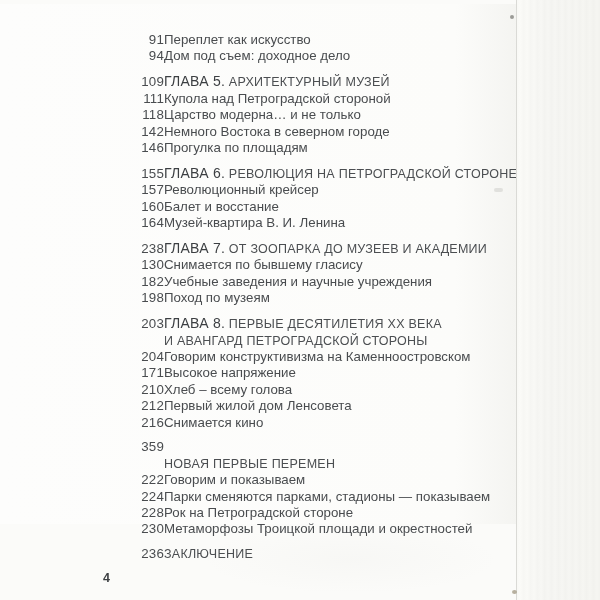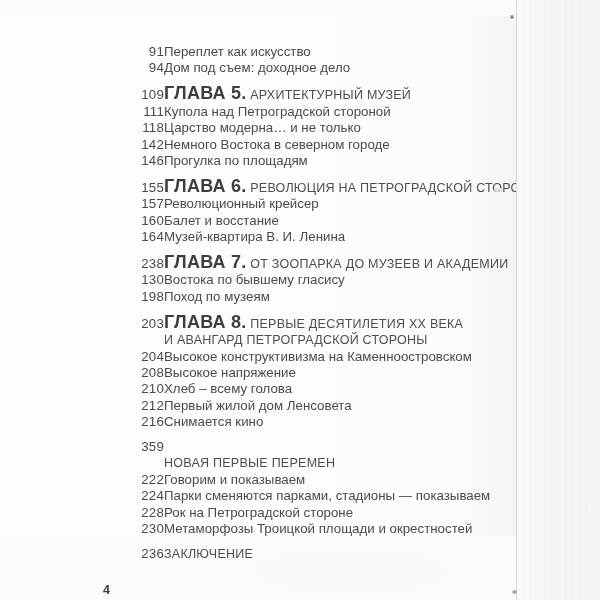--- a/index.html
+++ b/index.html
@@ -7,21 +7,21 @@
     position: relative;
     width: 600px;
     height: 600px;
     background: #fbfbf9;
     overflow: hidden;
     font-family: "Liberation Sans", sans-serif;
     color: #46494c;
   }
   .paper {
     position: absolute;
-    left: 0; top: 16px;
+    left: 0; top: 4px;
     width: 517px; height: 520px;
     background: linear-gradient(90deg, #fdfdfc 0%, #fcfcfa 88%, #f4f4f1 100%);
   }
   .page-edge {
     position: absolute;
     right: 0; top: 0;
     width: 83px; height: 600px;
     border-left: 1px solid #dadad6;
     background:
       repeating-linear-gradient(90deg,
@@ -50,23 +50,23 @@
   .title {
     white-space: nowrap;
     color: #494c4f;
   }
   .caps {
     font-size: 12.5px;
     letter-spacing: 0.25px;
     color: #4b4e51;
   }
   .chlabel {
-    font-weight: bold;
+    font-weight: normal;
     color: #3c3f42;
-    font-size: 18px;
+    font-size: 14px;
     letter-spacing: 0.25px;
   }
   .footer-num {
     position: absolute;
     left: 103px;
     top: 567px;
     font-size: 12.5px;
     font-weight: bold;
     color: #3d4043;
   }
@@ -135,41 +135,45 @@
         <span class="num">164</span>
         <span class="title">Музей-квартира В. И. Ленина</span>
       </div>
 
       <div class="row gap">
         <span class="num">238</span>
         <span class="title caps"><span class="chlabel">ГЛАВА 7.</span> <span>ОТ ЗООПАРКА ДО МУЗЕЕВ И АКАДЕМИИ</span></span>
       </div>
       <div class="row">
         <span class="num">130</span>
-        <span class="title">Востока по бывшему гласису</span>
+        <span class="title">Снимается по бывшему гласису</span>
+      </div>
+      <div class="row">
+        <span class="num">182</span>
+        <span class="title">Учебные заведения и научные учреждения</span>
       </div>
       <div class="row">
         <span class="num">198</span>
         <span class="title">Поход по музеям</span>
       </div>
 
       <div class="row gap">
         <span class="num">203</span>
         <span class="title caps"><span class="chlabel">ГЛАВА 8.</span> <span>ПЕРВЫЕ ДЕСЯТИЛЕТИЯ XX ВЕКА</span></span>
       </div>
       <div class="row">
         <span class="num"></span>
         <span class="title caps">И АВАНГАРД ПЕТРОГРАДСКОЙ СТОРОНЫ</span>
       </div>
       <div class="row">
         <span class="num">204</span>
-        <span class="title">Высокое конструктивизма на Каменноостровском</span>
-      </div>
-      <div class="row">
-        <span class="num">208</span>
+        <span class="title">Говорим конструктивизма на Каменноостровском</span>
+      </div>
+      <div class="row">
+        <span class="num">171</span>
         <span class="title">Высокое напряжение</span>
       </div>
       <div class="row">
         <span class="num">210</span>
         <span class="title">Хлеб – всему голова</span>
       </div>
       <div class="row">
         <span class="num">212</span>
         <span class="title">Первый жилой дом Ленсовета</span>
       </div>

